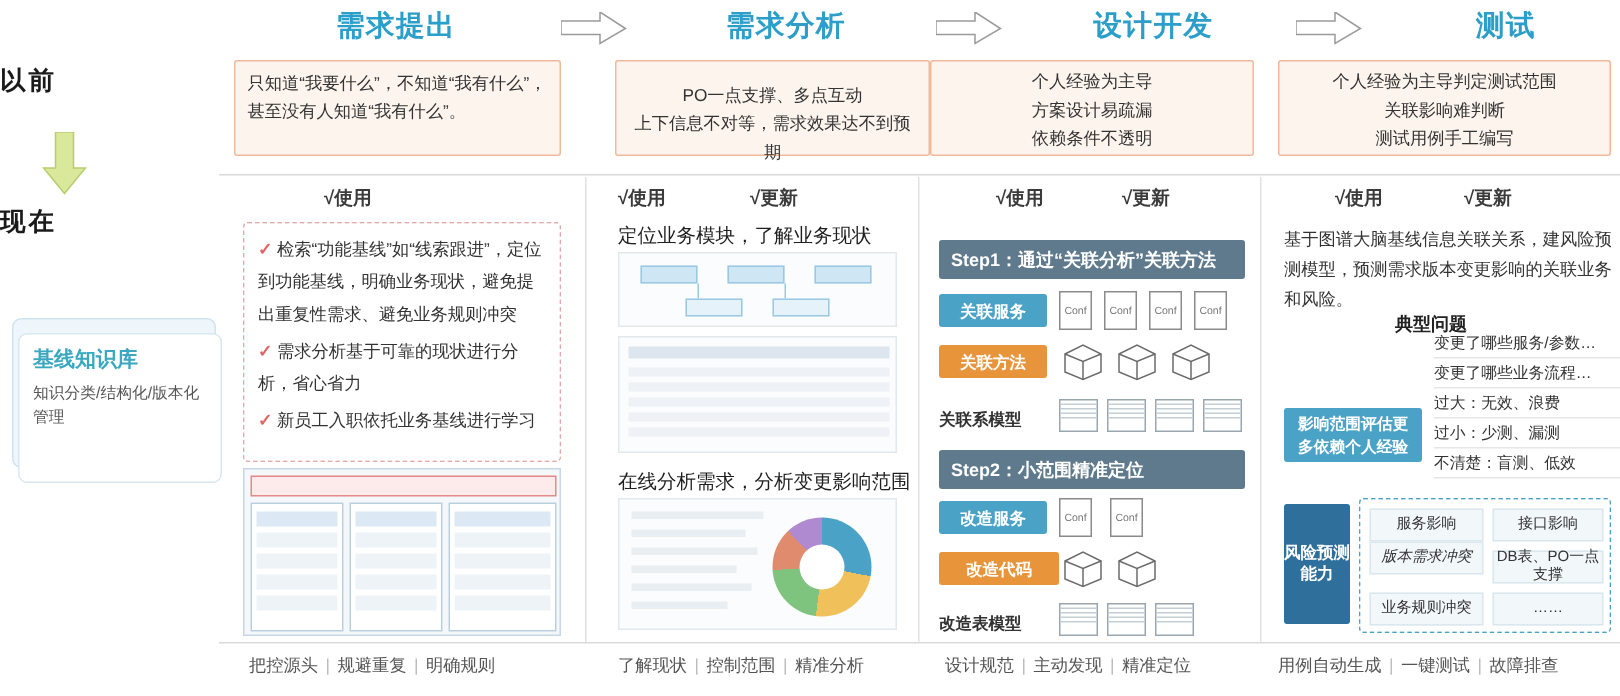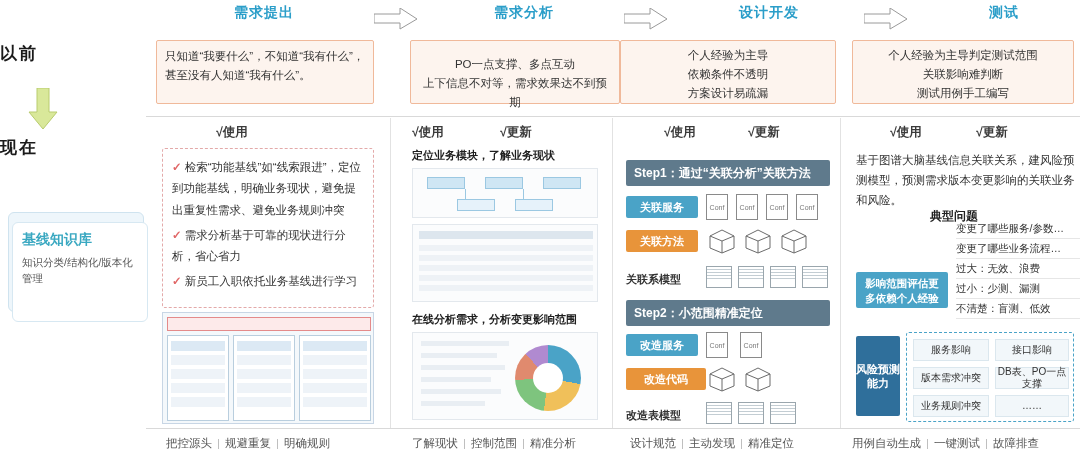--- a/index.html
+++ b/index.html
@@ -33,21 +33,21 @@
     position: absolute; left: 28px; top: 88px;
     width: 30px; height: 42px;
   }
 
   
   .phases {
     position: absolute; left: 146px; top: 0; width: 934px; height: 40px;
   }
   .phase-title {
     position: absolute; top: 4px;
-    font-size: 14px; font-weight: bold; color: #2b9ec9;
+    font-size: 19px; font-weight: bold; color: #2b9ec9;
     text-align: center;
     letter-spacing: 1px;
   }
   .phase-arrow {
     position: absolute; top: 8px; width: 44px; height: 22px;
   }
 
   
   .before-row { position: absolute; left: 146px; top: 40px; height: 68px; }
   .before-box {
@@ -113,21 +113,21 @@
     border-radius: 6px;
     padding: 8px 9px;
   }
   .kb-title {
     font-size: 14px; font-weight: bold; color: #3aa8c1; margin-bottom: 6px;
   }
   .kb-sub { font-size: 10.5px; color: #555; line-height: 1.5; }
 
   
   .c2-head {
-    position: absolute; font-size: 11px; font-weight: bold; color: #1f1f1f;
+    position: absolute; font-size: 13px; font-weight: normal; color: #1f1f1f;
   }
   .c2-panel {
     position: absolute; background: #fbfcfd; border: 1px solid #e3e8ed;
   }
 
   
   .step-bar {
     position: absolute; height: 26px; background: #5f7a8c;
     color: #fff; font-size: 12px; font-weight: bold;
     display: flex; align-items: center; padding-left: 8px;
@@ -223,22 +223,22 @@
   </div>
 
   <div class="before-row">
     <div class="before-box" style="left:10px; width:218px; height:64px;">只知道“我要什么”，不知道“我有什么”，甚至没有人知道“我有什么”。</div>
     <div class="before-box center" style="left:264px; width:210px; height:64px; padding-top:14px;">
       <div>PO一点支撑、多点互动</div>
       <div>上下信息不对等，需求效果达不到预期</div>
     </div>
     <div class="before-box center" style="left:474px; width:216px; height:64px; padding-top:5px;">
       <div>个人经验为主导</div>
+      <div>方案设计易疏漏</div>
       <div>依赖条件不透明</div>
-      <div>方案设计易疏漏</div>
     </div>
     <div class="before-box center" style="left:706px; width:222px; height:64px; padding-top:5px;">
       <div>个人经验为主导判定测试范围</div>
       <div>关联影响难判断</div>
       <div>测试用例手工编写</div>
     </div>
   </div>
 
   <div class="hr-top"></div>
   <div class="hr-bottom"></div>
@@ -431,21 +431,21 @@
   <div class="c4-item" style="left:956px; top:222px;">变更了哪些服务/参数…</div>
   <div class="c4-item" style="left:956px; top:242px;">变更了哪些业务流程…</div>
   <div class="c4-item" style="left:956px; top:262px;">过大：无效、浪费</div>
   <div class="c4-item" style="left:956px; top:282px;">过小：少测、漏测</div>
   <div class="c4-item" style="left:956px; top:302px;">不清楚：盲测、低效</div>
 
   <div class="risk-box">风险预测能力</div>
   <div class="risk-grid">
     <div class="risk-cell" style="left:6px; top:6px; width:76px; height:22px;">服务影响</div>
     <div class="risk-cell" style="left:88px; top:6px; width:74px; height:22px;">接口影响</div>
-    <div class="risk-cell" style="left:6px; top:34px; width:76px; height:22px;">版本需求冲突</div>
+    <div class="risk-cell" style="left:6px; top:28px; width:76px; height:22px;font-style:italic;">版本需求冲突</div>
     <div class="risk-cell" style="left:88px; top:34px; width:74px; height:22px;">DB表、PO一点支撑</div>
     <div class="risk-cell" style="left:6px; top:62px; width:76px; height:22px;">业务规则冲突</div>
     <div class="risk-cell" style="left:88px; top:62px; width:74px; height:22px;">……</div>
   </div>
 
   <div class="footer" style="left:852px;">
     <span>用例自动生成</span><span class="sep">|</span><span>一键测试</span><span class="sep">|</span><span>故障排查</span>
   </div>
 
 </div>

